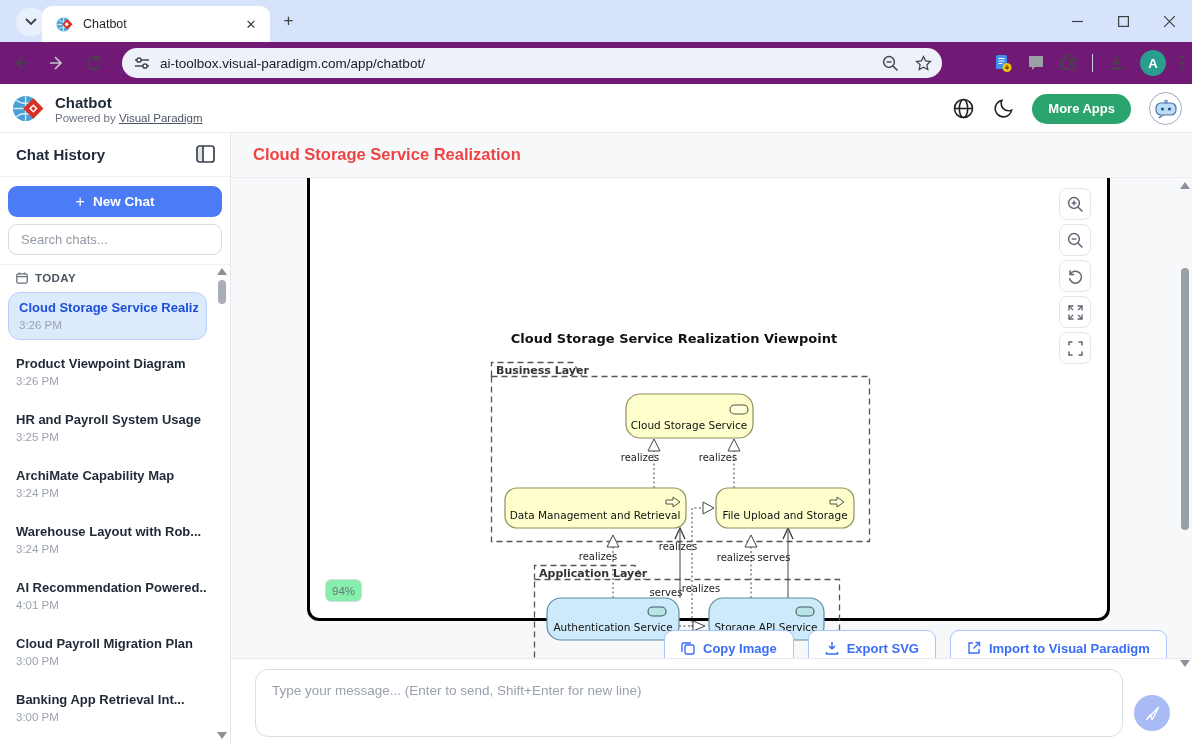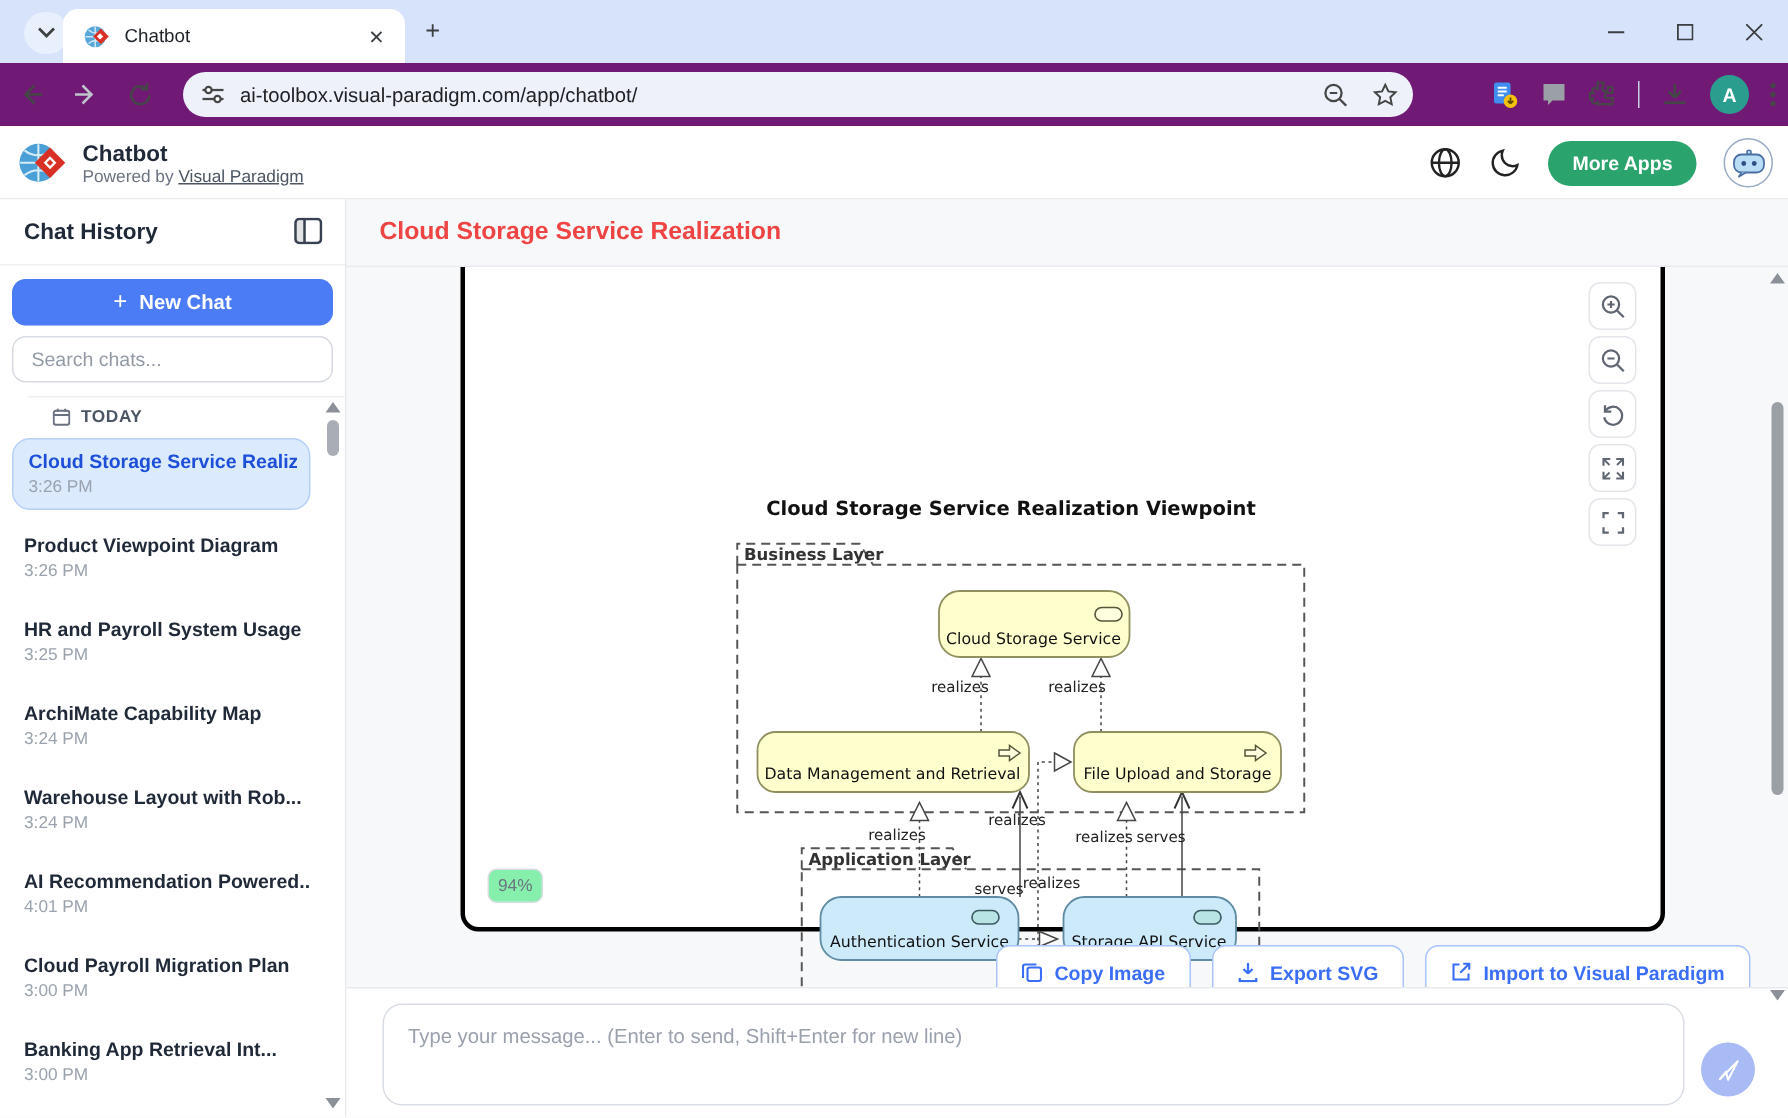--- a/index.html
+++ b/index.html
@@ -38,21 +38,21 @@
 
   
   .sidebar { position:absolute; left:0; top:133px; width:231px; height:612px; background:#fff; border-right:1px solid #e5e7eb; }
   .sb-header { position:absolute; left:0; top:0; width:100%; height:44px; border-bottom:1px solid #eef0f3; }
   .sb-title { position:absolute; left:16px; top:13px; font-size:15px; font-weight:bold; color:#1f2937; }
   .sb-toggle { position:absolute; right:14px; top:12px; width:20px; height:20px; }
   .new-chat { position:absolute; left:8px; top:53px; width:214px; height:31px; border-radius:9px; background:#4b7bf5; color:#fff; font-size:13.5px; font-weight:bold; display:flex; align-items:center; justify-content:center; gap:8px; border:none; }
   .new-chat .plus { font-size:16px; font-weight:normal; }
   .search-box { position:absolute; left:8px; top:91px; width:214px; height:31px; border:1px solid #d6dae1; border-radius:9px; padding:0 12px; font-size:13px; color:#374151; font-family:"Liberation Sans",sans-serif; outline:none; }
   .search-box::placeholder { color:#929aa5; }
-  .sb-listhead { position:absolute; left:0; top:131px; width:100%; height:26px; border-top:1px solid #eef0f3; display:flex; align-items:center; gap:7px; padding-left:16px;margin-left:19px; }
+  .sb-listhead { position:absolute; left:0; top:131px; width:100%; height:26px; border-top:1px solid #eef0f3; display:flex; align-items:center; gap:7px; padding-left:16px; }
   .sb-listhead span { font-size:11.5px; font-weight:bold; color:#4b5563; letter-spacing:0.4px; }
   .chat-list { position:absolute; left:0; top:159px; width:100%; }
   .chat-item { position:relative; height:56px; padding:8px 24px 0 16px; cursor:pointer; }
   .chat-item .ci-title { font-size:13px; font-weight:bold; color:#1f2937; white-space:nowrap; overflow:hidden; }
   .chat-item .ci-time { font-size:11.5px; color:#9aa2ae; margin-top:4px; }
   .chat-item.selected { background:#dbeafd; border:1px solid #b6d0f8; border-radius:12px; margin:0 23px 8px 8px; height:48px; padding:7px 8px 0 10px; }
   .chat-item.selected .ci-title { color:#1d4fd8; }
   .sb-scroll { position:absolute; right:2px; top:133px; width:12px; height:477px; }
   .sb-thumb { position:absolute; left:2px; top:14px; width:8px; height:24px; background:#a9aeb6; border-radius:4px; }
   .arrow-up { width:0; height:0; border-left:5px solid transparent; border-right:5px solid transparent; border-bottom:7px solid #8b9099; position:absolute; left:1px; }

